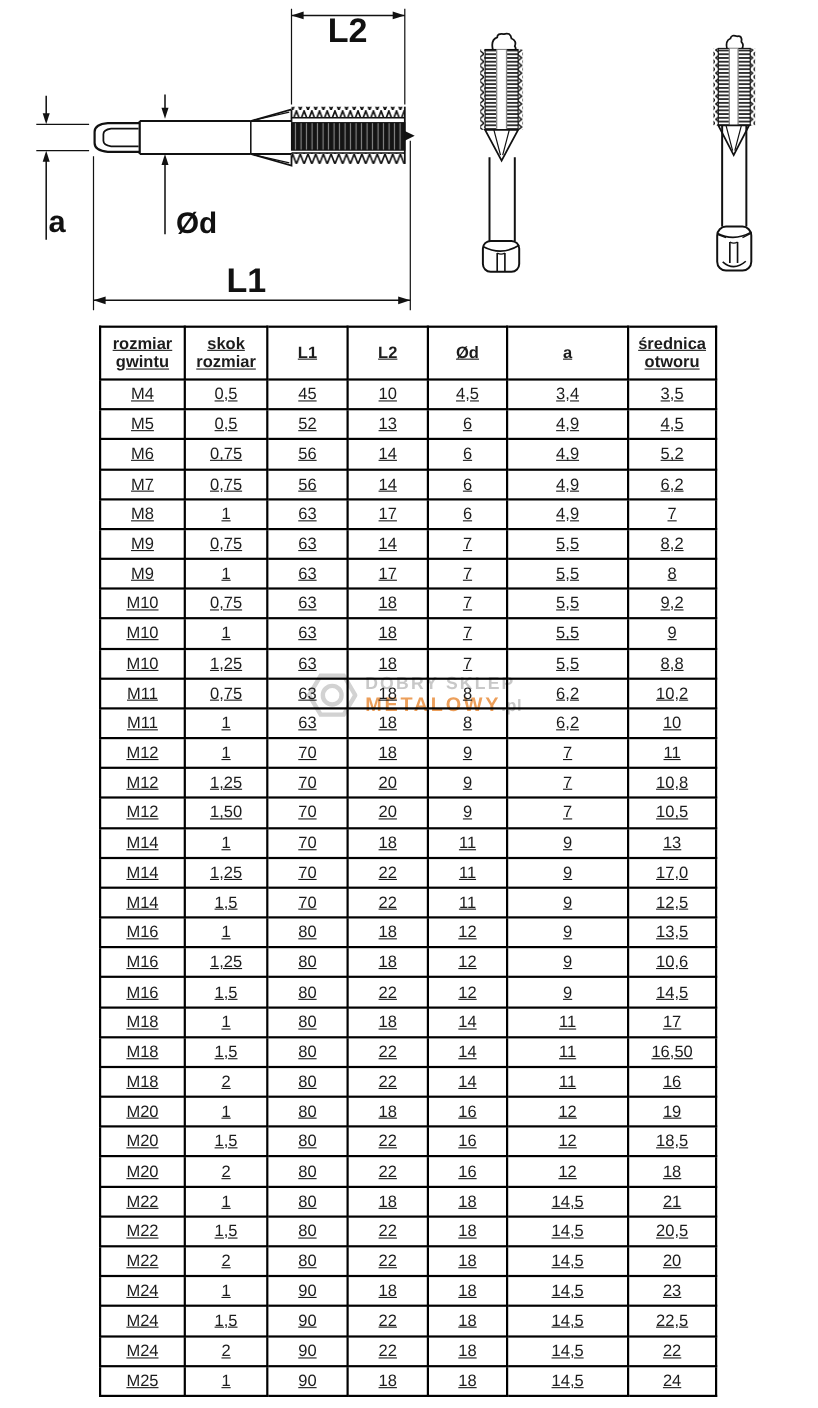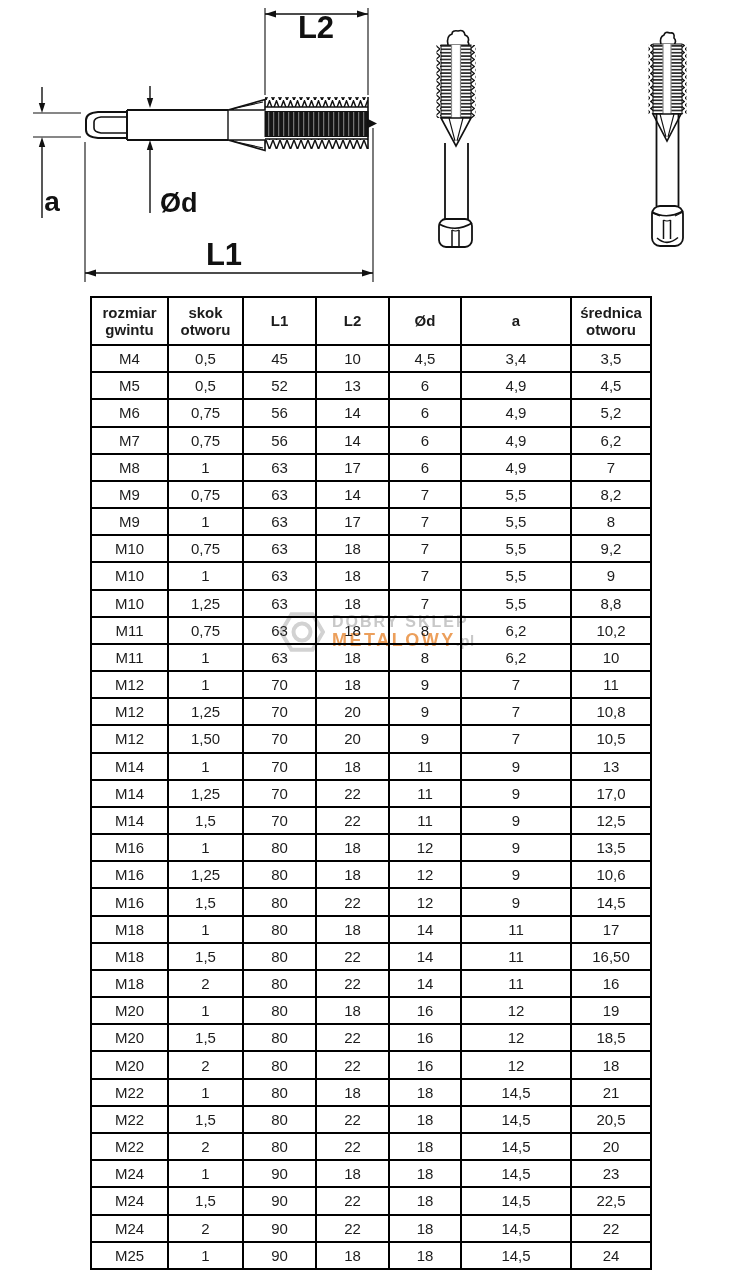--- a/index.html
+++ b/index.html
@@ -26,21 +26,21 @@
     color:#ec9f5b; font-weight:bold; font-size:18px; letter-spacing:2.5px;
     white-space:nowrap;
   }
   .wm-suffix { color:#c8c8c8; font-size:15px; letter-spacing:0.5px; font-weight:bold; }
 
   
   table.spec {
     position:absolute; left:90px; top:296px; z-index:2;
     width:560px; height:974px;
     border-collapse:collapse; table-layout:fixed;
-    background:transparent; color:#1c1c1c;
+    background:transparent; color:#1c1c1c;text-decoration:underline;
   }
   table.spec th, table.spec td {
     border:2px solid #000; text-align:center; vertical-align:middle;
     padding:0; font-size:15px; overflow:hidden;
   }
   table.spec thead tr { height:48px; }
   table.spec thead th { font-weight:bold; line-height:1.15; }
 </style>
 </head>
 <body>
@@ -178,21 +178,21 @@
         <col style="width:75px">
         <col style="width:73px">
       <col style="width:73px">
         <col style="width:72px">
         <col style="width:110px">
       <col style="width:80px">
     </colgroup>
     <thead>
       <tr>
           <th>rozmiar gwintu</th>
-          <th>skok otworu</th>
+          <th>skok rozmiar</th>
           <th>L1</th>
           <th>L2</th>
           <th>Ød</th>
           <th>a</th>
           <th>średnica otworu</th>
         </tr>
     </thead>
     <tbody>
         <tr>
           <td>M4</td>

